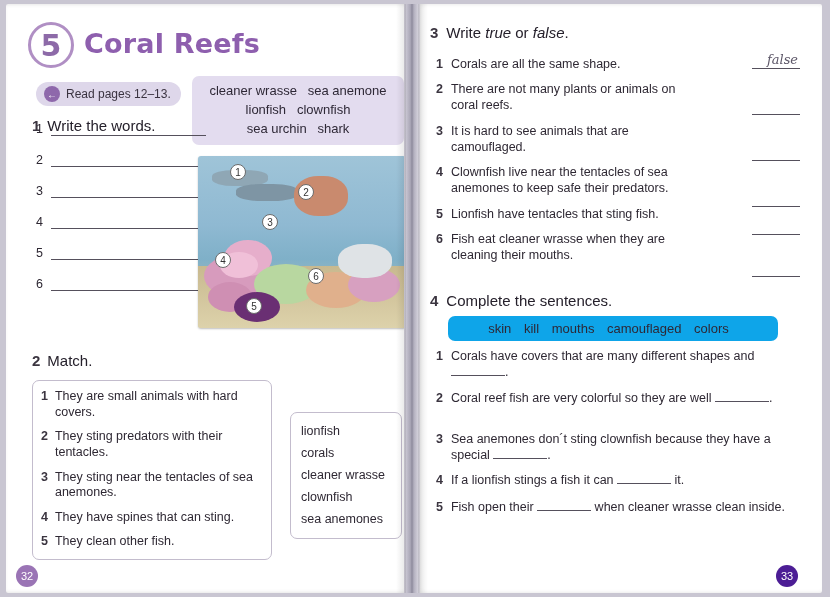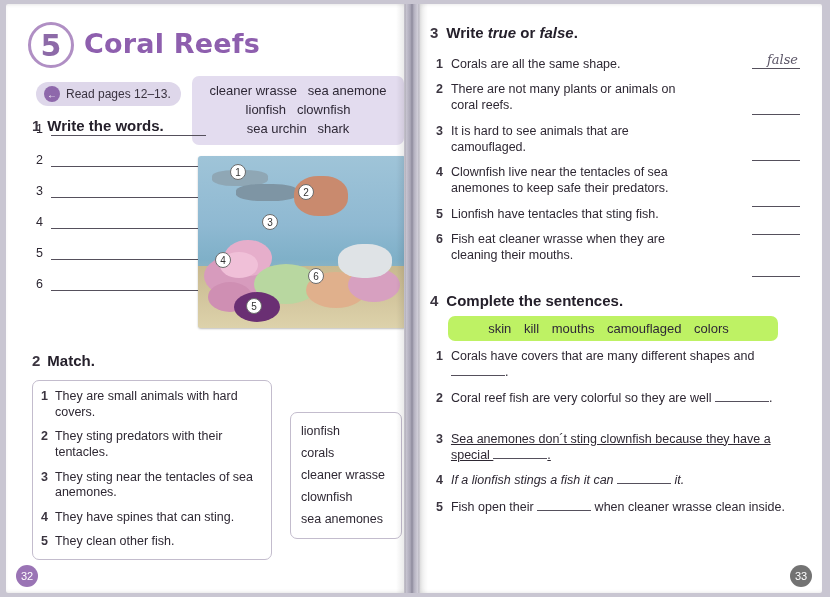--- a/index.html
+++ b/index.html
@@ -58,27 +58,27 @@
     width:16px;height:16px;border-radius:50%;
     background:#8e68ab; color:#fff; font-size:10px;
     display:flex;align-items:center;justify-content:center;
   }
 
   
   .ex-num {
     font-size:15px; font-weight:bold; color:#3b3540;
     font-family:"Liberation Sans", sans-serif;
   }
-  .ex-title { font-size:15px; font-weight:bold; color:#25202b; }
+  .ex-title { font-size:15px; font-weight:normal; color:#25202b; }
   .wordbank {
     background:#e3dcef; border-radius:7px; padding:6px 10px;
     font-size:13px; color:#2e2836; text-align:center; line-height:1.45;
   }
   .wordbank-2 {
-    background:#bef264; border-radius:7px; padding:5px 10px;
+    background:#0ea5e9; border-radius:7px; padding:5px 10px;
     font-size:13px; color:#2e2836;
   }
   .wordbank-2 span { margin-right:9px; }
 
   
   .l1 { position:absolute; left:30px; top:118px; width:170px; }
   .l1 .row { display:flex; align-items:flex-end; gap:8px; margin-bottom:17px; font-size:12.5px; color:#2e2833;}
   .l1 .row .ln { flex:1; border-bottom:1px solid #55505c; height:13px; }
 
   
@@ -125,21 +125,21 @@
     font-family:"DejaVu Serif", serif; font-style:italic;
   }
   .blank { display:inline-block; width:54px; border-bottom:1px solid #55505c; }
 
   .pagenum {
     position:absolute; bottom:6px; width:22px;height:22px;border-radius:50%;
     background:#9a74b5; color:#fff; font-size:11px;
     display:flex;align-items:center;justify-content:center;
   }
   .pn-left { left:10px; }
-  .pn-right { right:10px; background:#737373; }
+  .pn-right { right:24px; background:#4c1d95; }
 </style>
 </head>
 <body>
 
 <div class="book">
 
   <div class="page page-left">
 
     <div class="unit-num">5</div>
     <div class="unit-title">Coral Reefs</div>
@@ -329,27 +329,27 @@
         </span>
       </div>
       <div class="r-row" style="min-height:32px;">
         <span class="n">2</span>
         <span style="max-width:330px;display:inline-block;">
           <span>Coral reef fish are very colorful so they are well </span><span class="blank"></span><span>.</span>
         </span>
       </div>
       <div class="r-row" style="min-height:32px;">
         <span class="n">3</span>
-        <span style="max-width:340px;display:inline-block;text-decoration:underline;">
+        <span style="max-width:340px;display:inline-block;">
           <span>Sea anemones don´t sting clownfish because they have a special </span><span class="blank"></span><span>.</span>
         </span>
       </div>
       <div class="r-row" style="min-height:18px;">
         <span class="n">4</span>
-        <span style="max-width:340px;display:inline-block;font-style:italic;">
+        <span style="max-width:340px;display:inline-block;">
           <span>If a lionfish stings a fish it can </span><span class="blank"></span><span> it.</span>
         </span>
       </div>
       <div class="r-row" style="min-height:32px;">
         <span class="n">5</span>
         <span style="max-width:340px;display:inline-block;text-align:center;">
           <span>Fish open their </span><span class="blank"></span><span> when cleaner wrasse clean inside.</span>
         </span>
       </div>
     </div>

